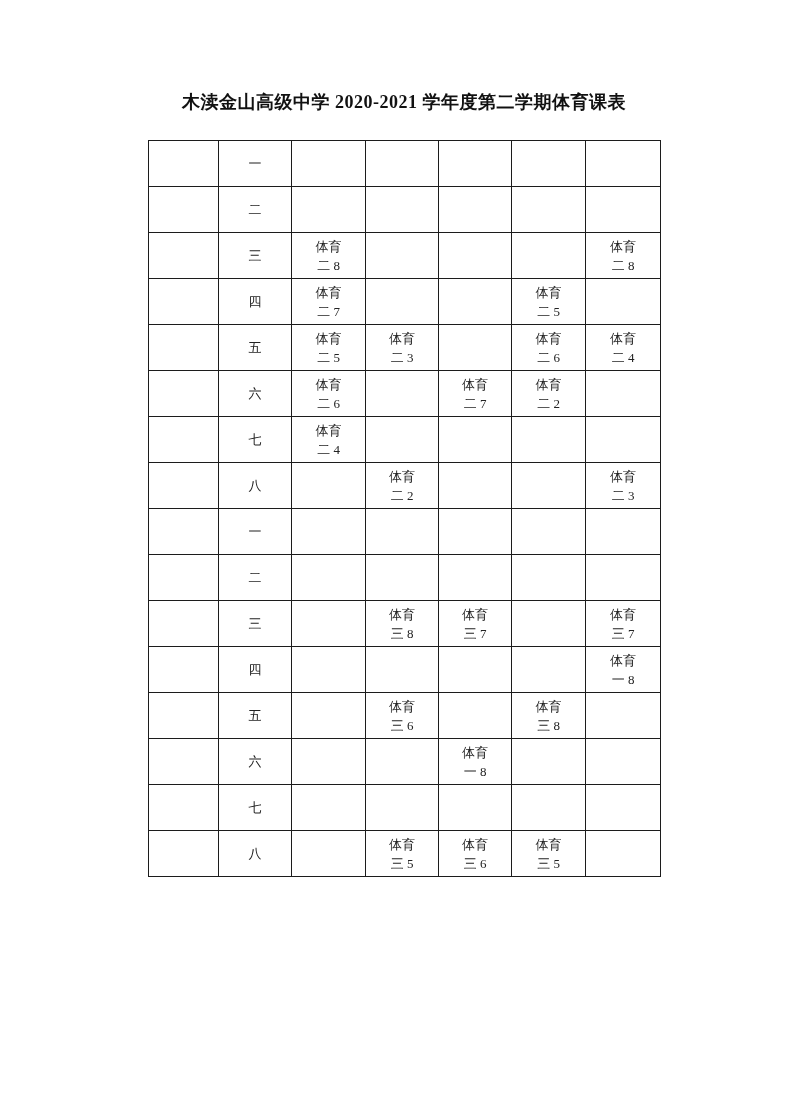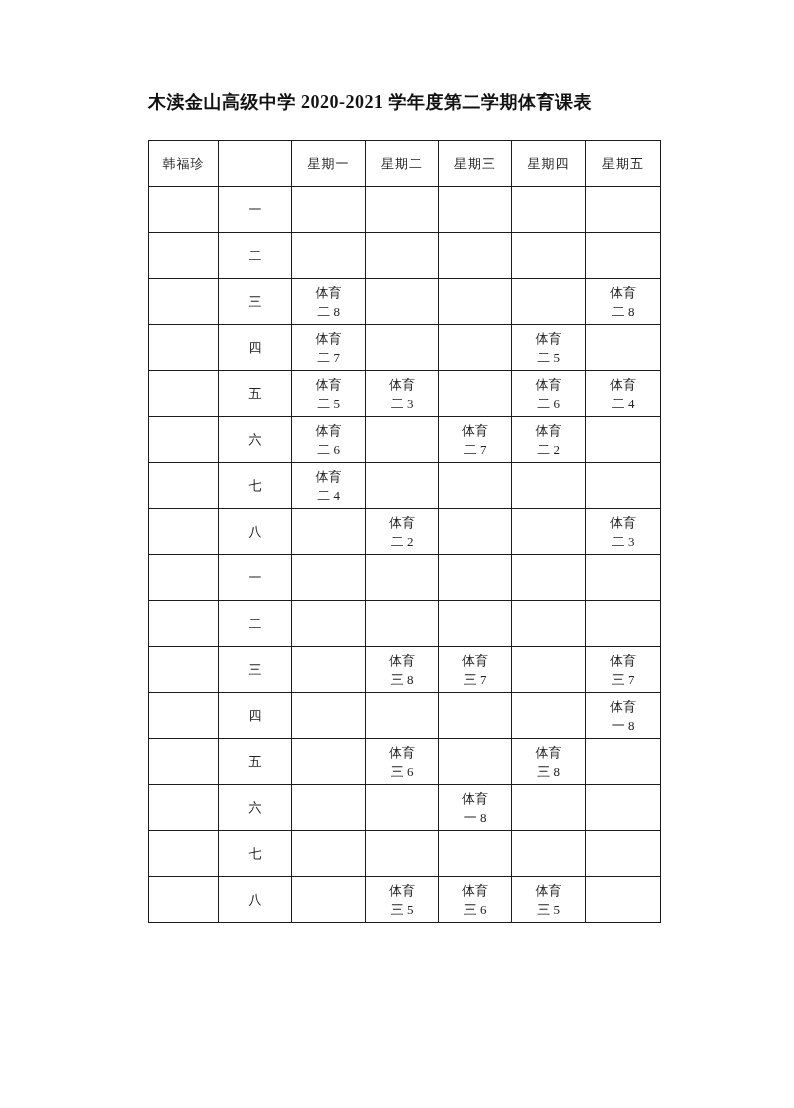--- a/index.html
+++ b/index.html
@@ -19,21 +19,21 @@
     width: 794px;
     height: 1108px;
     background: #ffffff;
   }
   .doc-title {
     margin: 0;
     position: absolute;
     top: 90px;
     left: 148px;
     width: 512px;
-    text-align: left;
+    text-align: center;
     font-size: 18px;
     line-height: 24px;
     font-weight: bold;
     color: #111111;
     letter-spacing: 0.5px;
     white-space: nowrap;
   }
   table.timetable {
     position: absolute;
     top: 140px;
@@ -82,29 +82,20 @@
       <col style="width:70px">
       <col style="width:73px">
       <col style="width:74px">
       <col style="width:73px">
       <col style="width:73px">
       <col style="width:74px">
       <col style="width:75px">
     </colgroup>
     <tbody id="timetable-body">
         <tr class="grid-row">
-          <td class="teacher-cell">韩福珍</td>
-          <td class="corner-cell"></td>
-          <td class="day-cell">星期一</td>
-          <td class="day-cell">星期二</td>
-          <td class="day-cell">星期三</td>
-          <td class="day-cell">星期四</td>
-          <td class="day-cell">星期五</td>
-        </tr>
-        <tr class="grid-row">
           <td class="teacher-col-cell"></td>
           <td class="period-cell">一</td>
           <td class="class-cell"></td>
           <td class="class-cell"></td>
           <td class="class-cell"></td>
           <td class="class-cell"></td>
           <td class="class-cell"></td>
         </tr>
         <tr class="grid-row">
           <td class="teacher-col-cell"></td>

